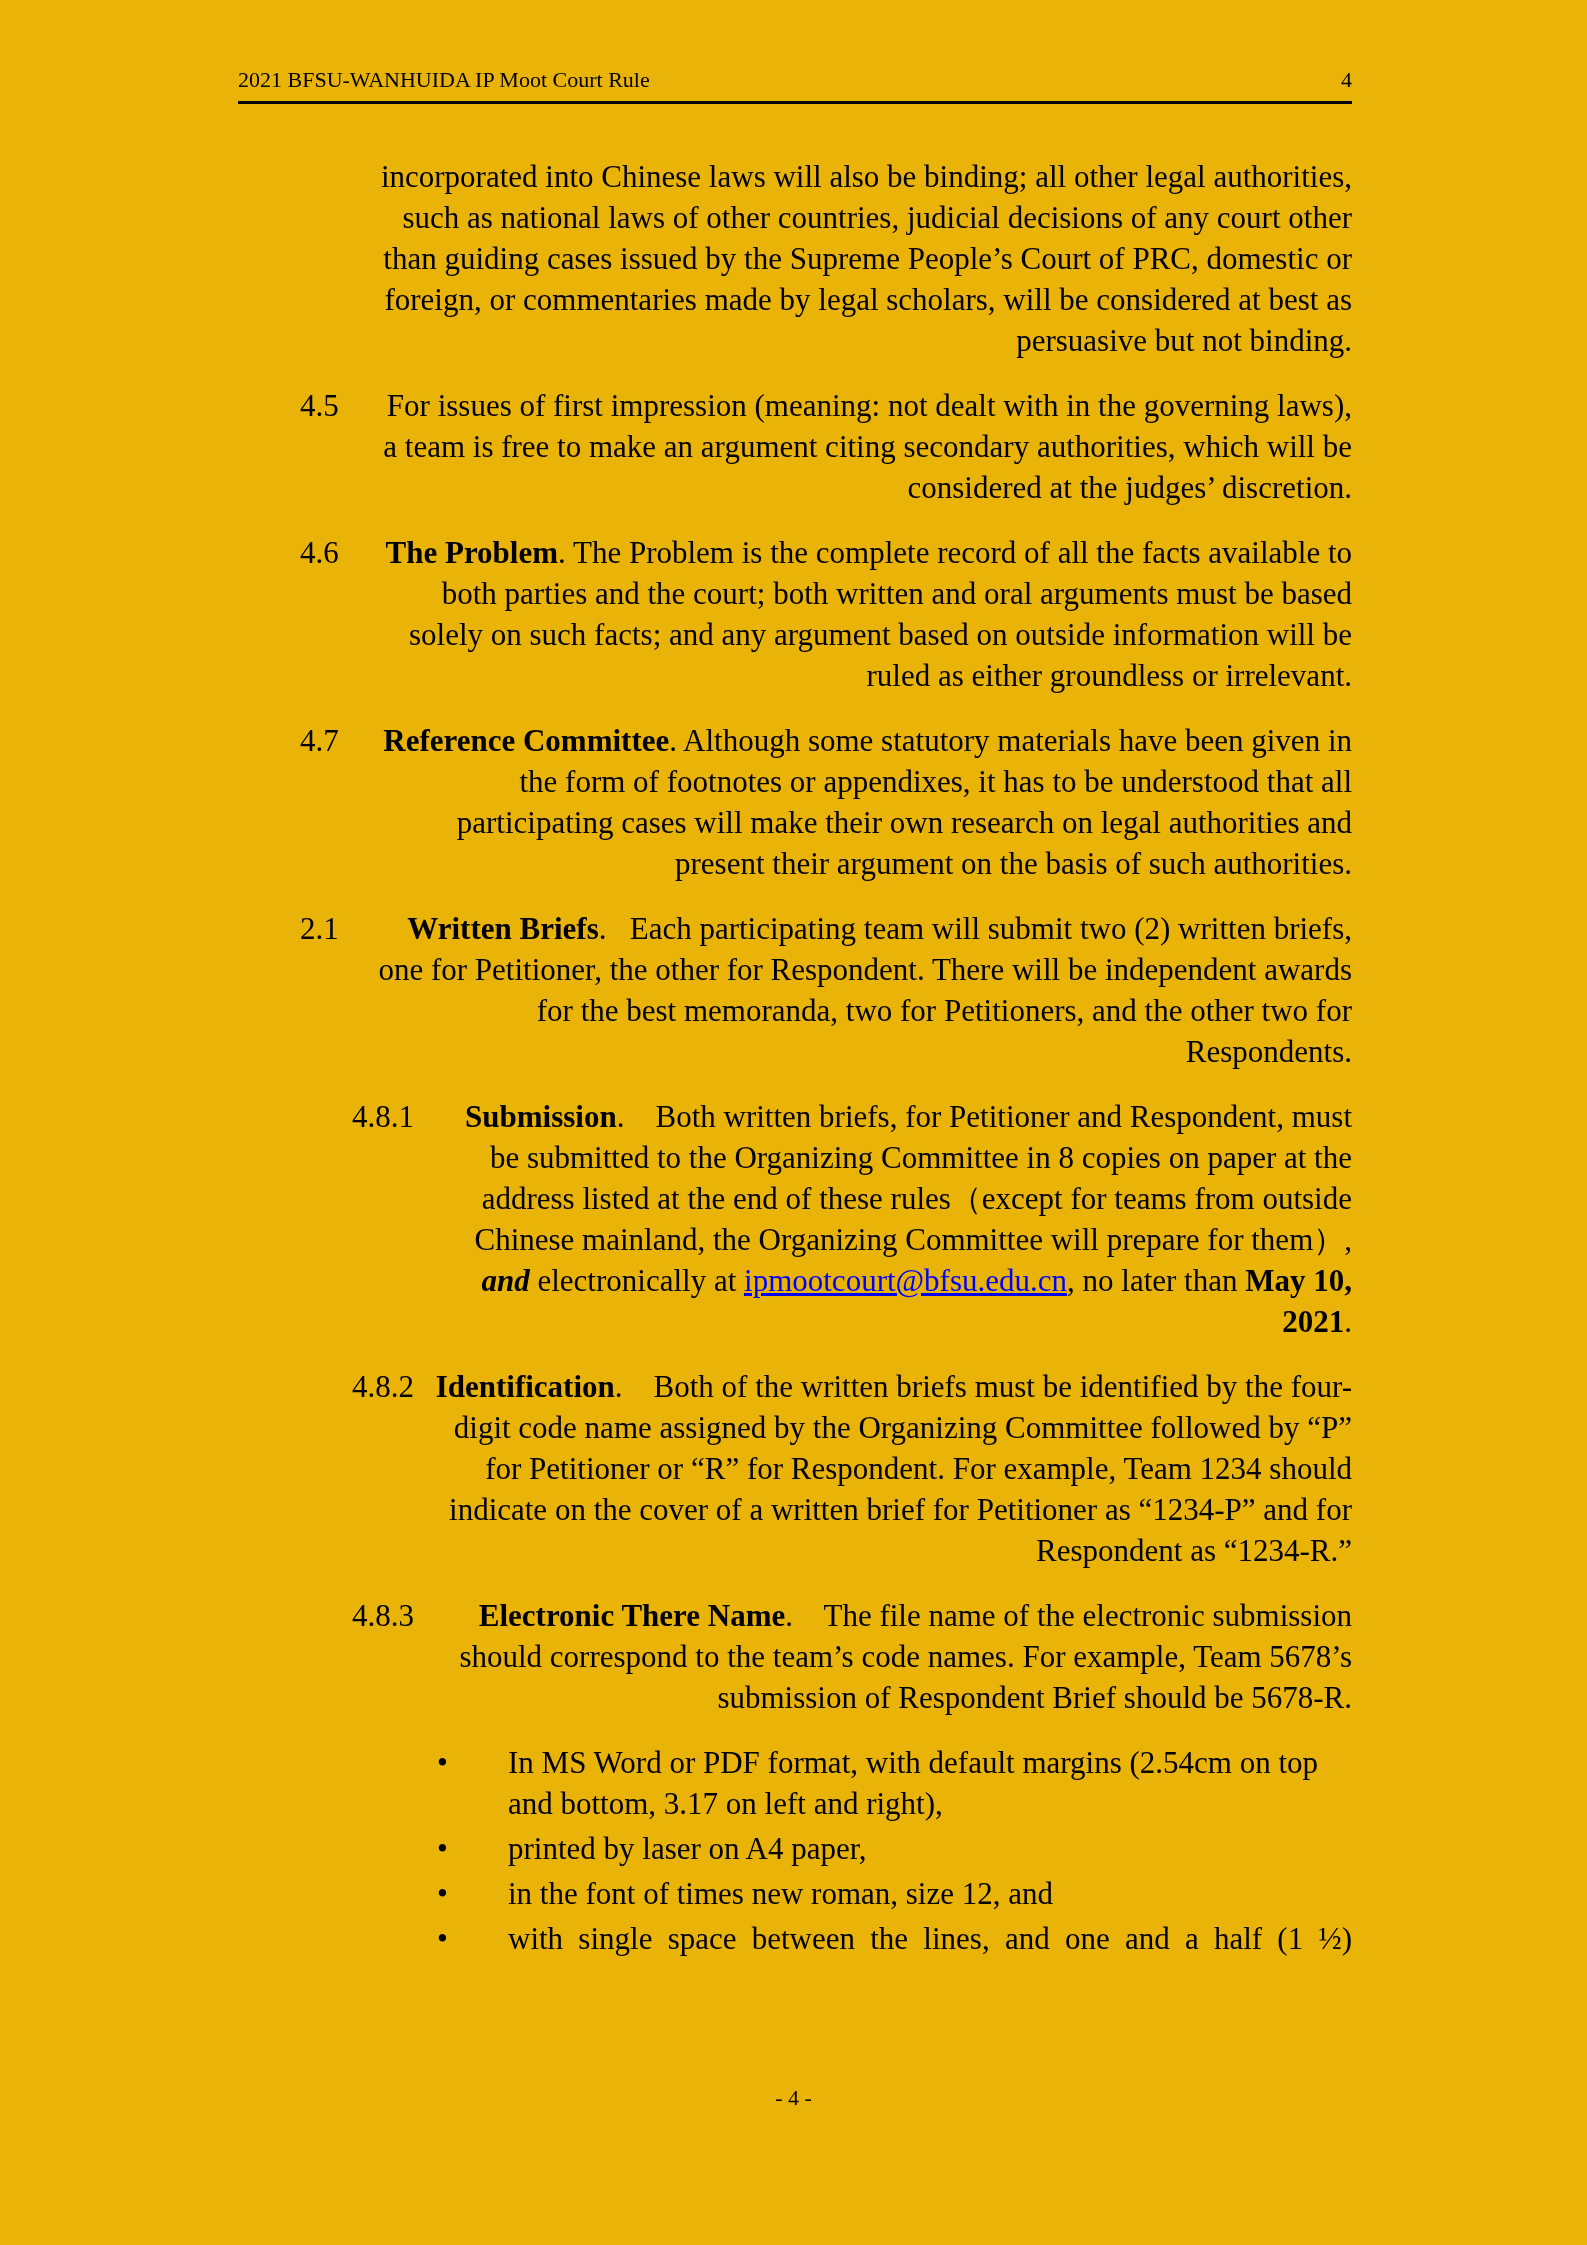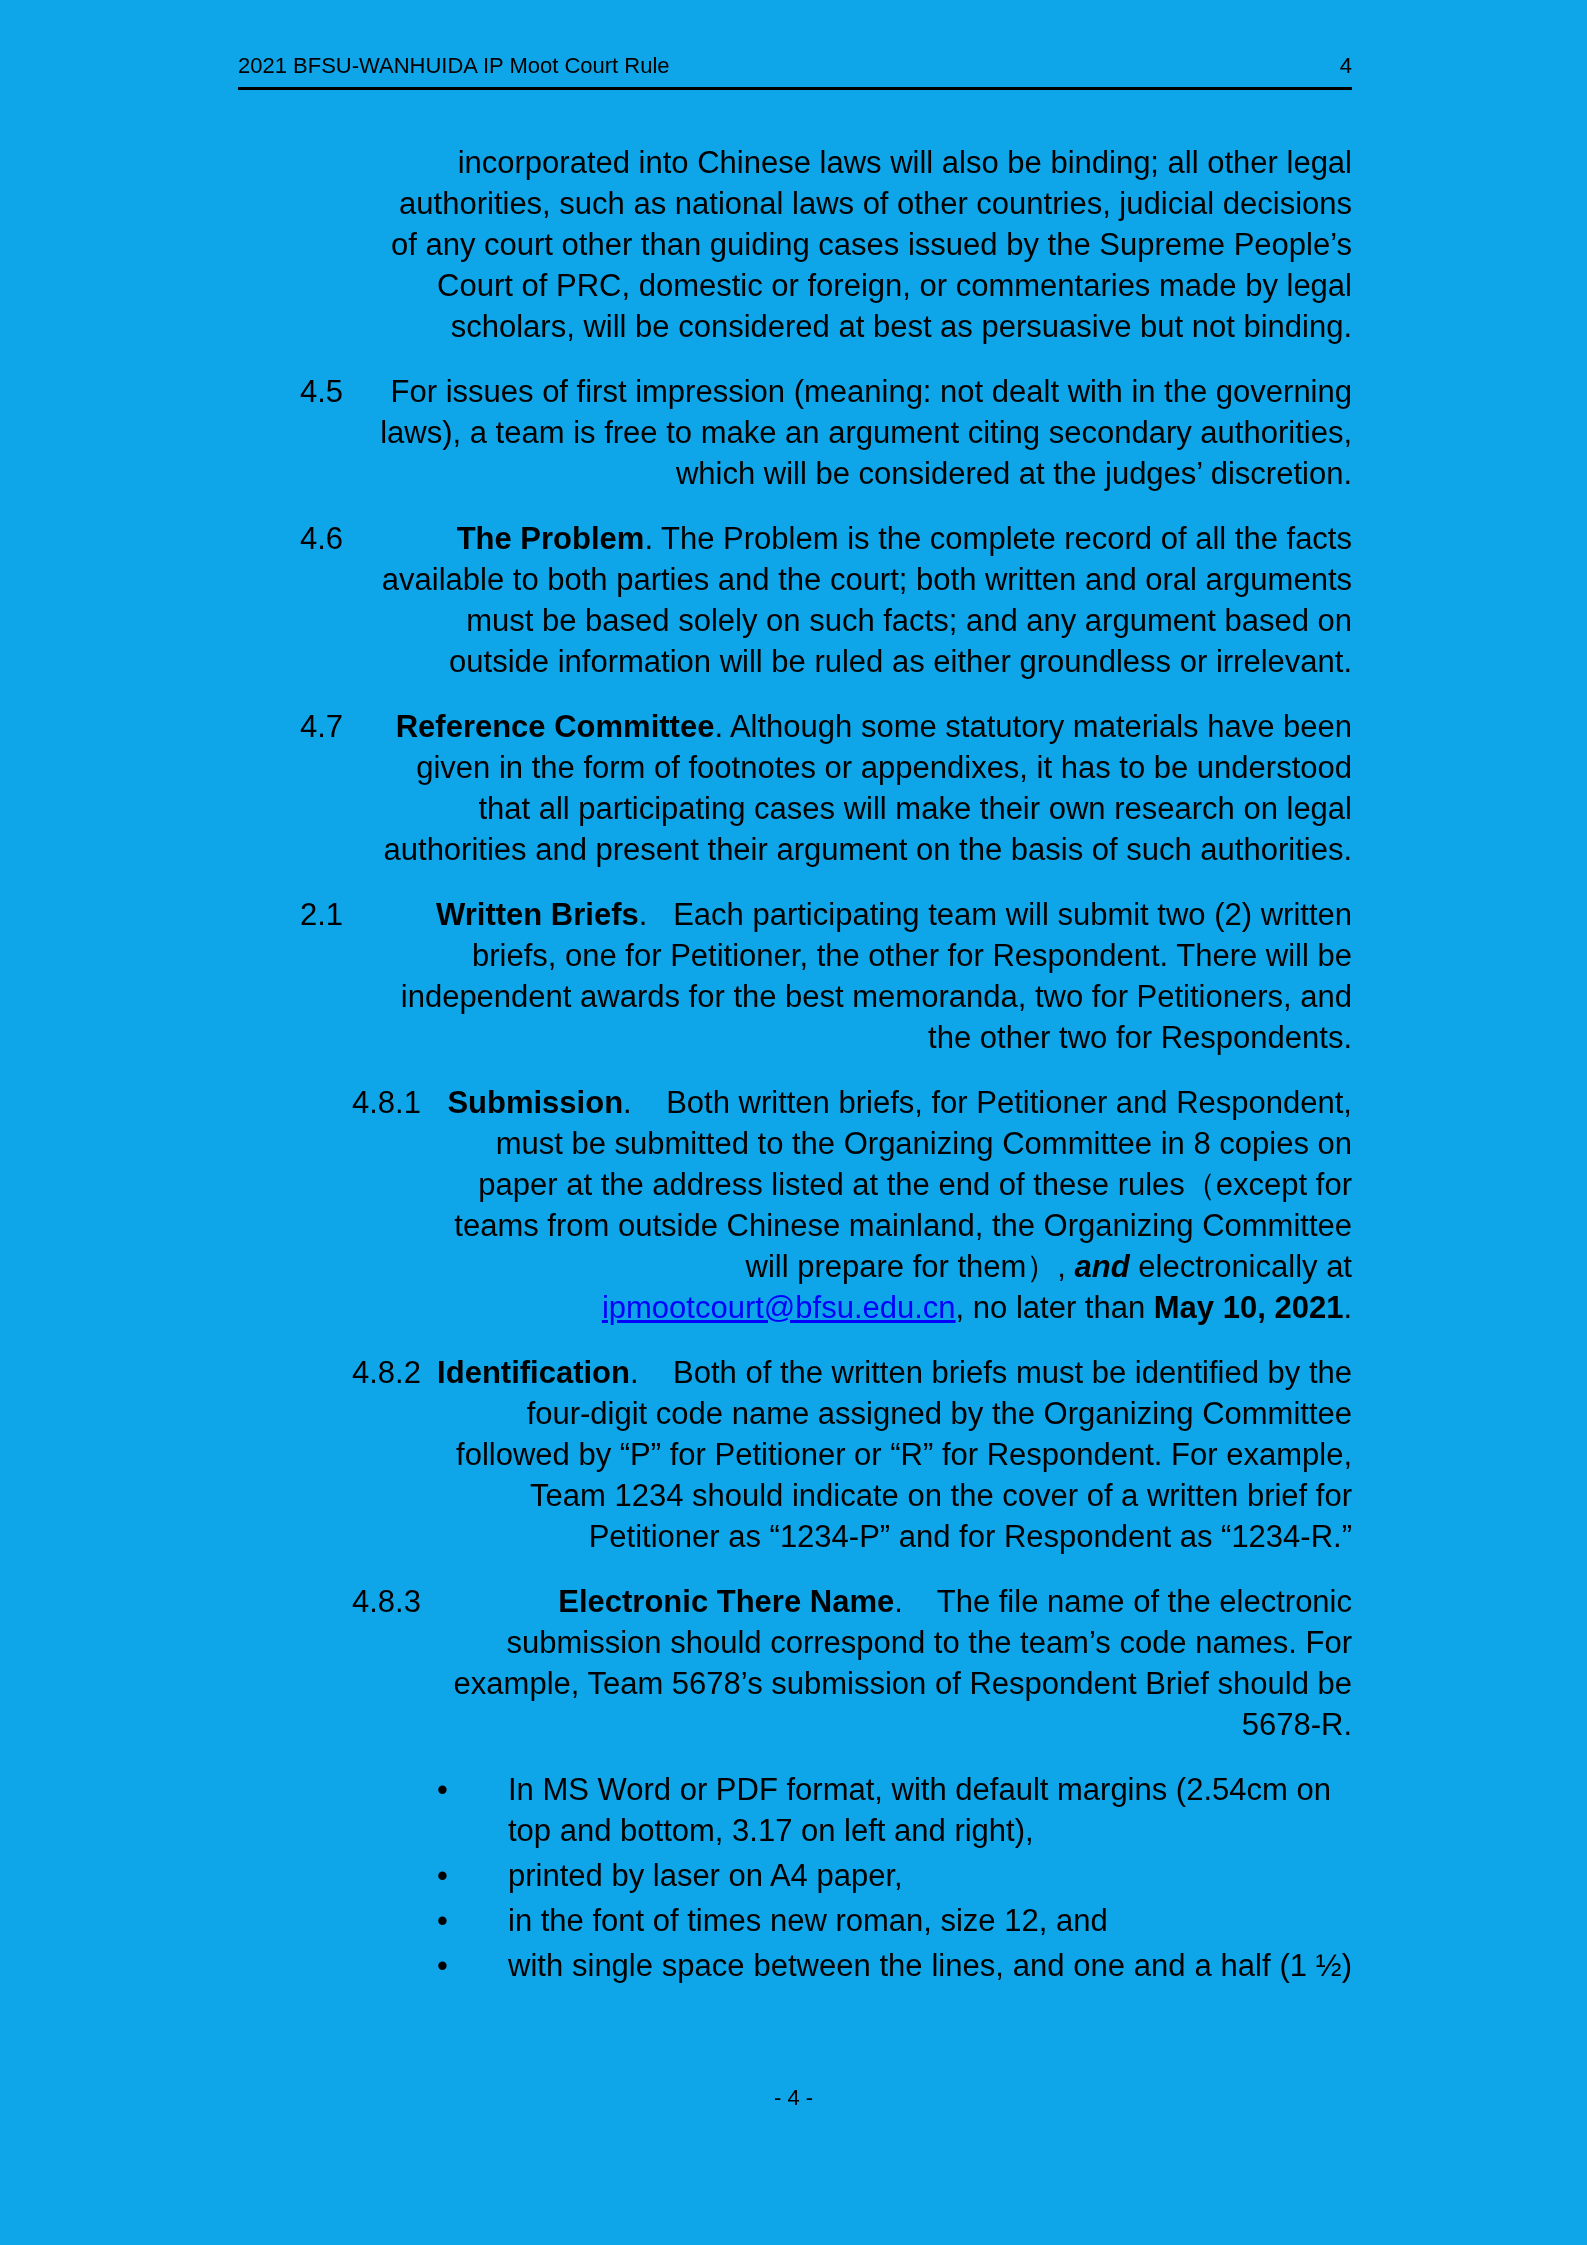--- a/index.html
+++ b/index.html
@@ -1,24 +1,24 @@
 <!DOCTYPE html>
 <html><head>
 <meta charset="utf-8">
 <style>
   html, body { margin: 0; padding: 0; background: #ffffff; }
   .page {
     position: relative;
     width: 1587px;
     height: 2245px;
-    background: #0ea5e9;
+    background: #eab308;
     color: #000000;
-    font-family: Liberation Sans, sans-serif;
+    font-family: Liberation Serif, serif;
     box-sizing: border-box;
-    padding: 52px 235px 0 238px;
+    padding: 66px 235px 0 238px;
     overflow: hidden;
   }
   .header {
     display: flex;
     justify-content: space-between;
     align-items: flex-end;
     font-size: 22px;
     line-height: 28px;
     border-bottom: 3px solid #000000;
     padding-bottom: 7px;
@@ -36,21 +36,21 @@
   .num {
     position: absolute;
     top: 0;
     left: 62px;
     white-space: nowrap;
   }
   .para.lvl2 .num { left: 114px; }
   .seg { white-space: pre-wrap; }
   .seg.bold { font-weight: bold; }
   .seg.bolditalic { font-weight: bold; font-style: italic; }
-  .seg.link { color: #0000FF; text-decoration: underline; margin-left: 8px; }
+  .seg.link { color: #0000FF; text-decoration: underline; }
   .bullet-list { margin: 0; }
   .bullet {
     position: relative;
     padding-left: 270px;
     margin: 0 0 4px 0;
   }
   .bullet-glyph {
     position: absolute;
     left: 199px;
     top: 0;

